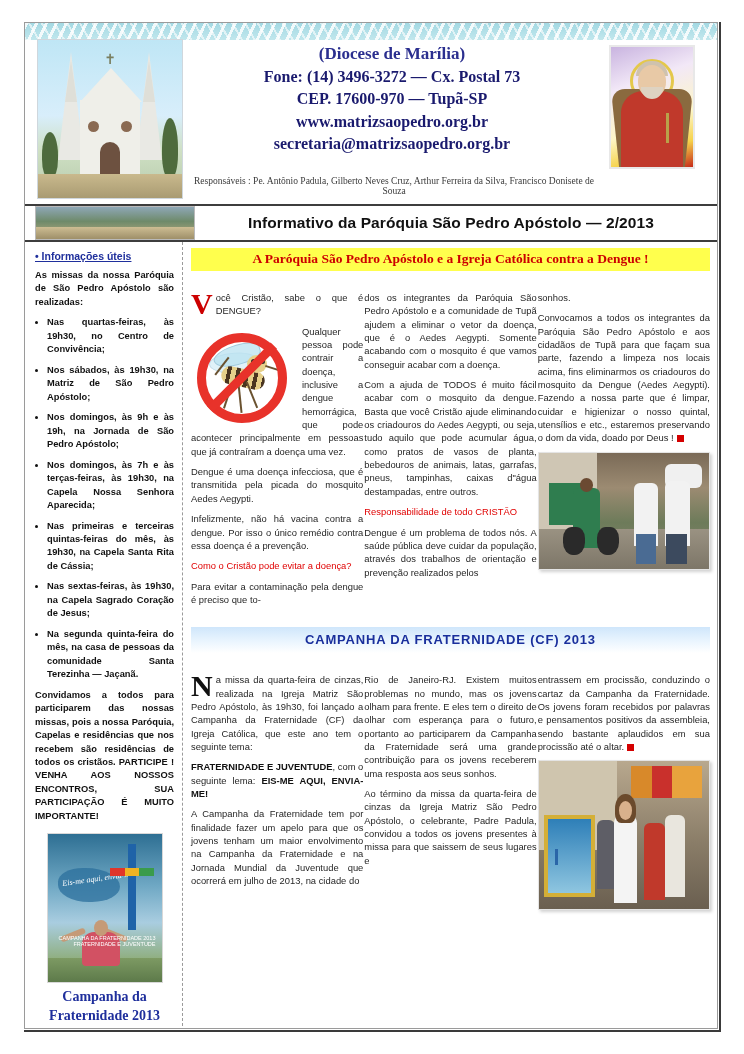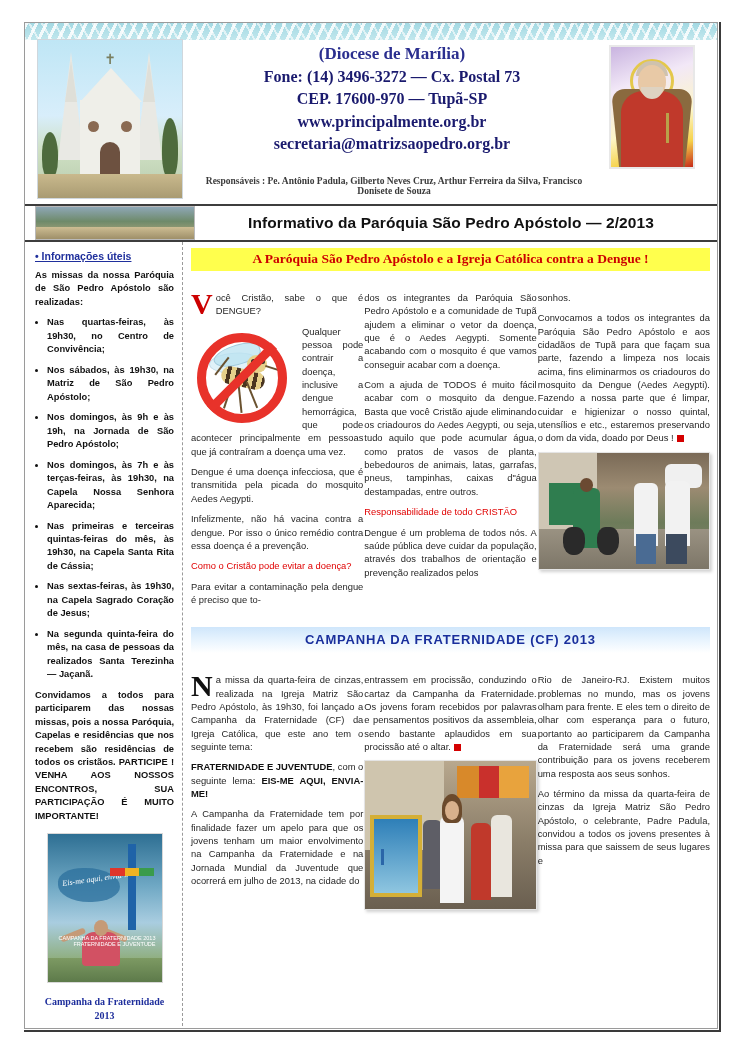--- a/index.html
+++ b/index.html
@@ -73,21 +73,21 @@
     text-align: center; padding-top: 20px;
     font-family: "Liberation Serif", serif;
     color: #2b2f8f;
   }
   .mh-l1 { font-size: 19.5px; font-weight: bold; letter-spacing: .6px; line-height: 1.25; }
   .mh-l2 { font-size: 17px; font-weight: bold; line-height: 1.35; }
   .mh-l3, .mh-l4, .mh-l5, .mh-l6 { font-size: 16px; font-weight: bold; color:#1a1a6e; line-height: 1.4; }
   .responsaveis {
     position:absolute; left:4px; right:0; bottom:8px;
     text-align:center; color:#3a3a3a;
-    font-family:"Liberation Serif", serif; font-size:9.5px;font-weight:bold;
+    font-family:"Liberation Serif", serif; font-size:9.5px;
   }
   .saint-wrap { width: 118px; padding: 22px 14px 0 0; position: relative; z-index:2; }
   .saint {
     width: 86px; height: 124px; margin-left:10px;
     border: 2px solid #e8e8e8;
     background: linear-gradient(160deg,#c9b4e0 0%, #f2e8f7 30%, #fdf6c8 62%, #f6d24a 82%, #c62a18 100%);
     position: relative; overflow: hidden;
   }
   .halo { position:absolute; left:50%; transform:translateX(-50%); top:12px; width:44px;height:44px;
           border:3px solid #e4c84b; border-radius:50%; }
@@ -162,22 +162,22 @@
             border-radius: 40% 55% 45% 50%; }
   .p-text { position:absolute; left:14px; top:40px; color:#fff; font-size:8px; font-style:italic;
             transform: rotate(-8deg); font-family:"Liberation Serif", serif; }
   .p-girl-head{position:absolute; left:46px; bottom:46px; width:14px;height:16px;background:#c59a77;border-radius:50%;}
   .p-girl-body{position:absolute; left:34px; bottom:16px; width:38px;height:34px;background:#d25163;border-radius:12px 12px 4px 4px;}
   .p-arm-l{position:absolute; left:12px; bottom:44px; width:26px;height:6px;background:#c59a77; transform:rotate(-22deg); border-radius:3px;}
   .p-arm-r{position:absolute; right:34px; bottom:44px; width:26px;height:6px;background:#c59a77; transform:rotate(22deg); border-radius:3px;}
   .p-hill{position:absolute;left:0;right:0;bottom:0;height:24px;background:linear-gradient(#7d9a63,#5d7a4a);}
   .p-label{position:absolute; right:6px; bottom:34px; color:#fff; font-size:5.5px; text-align:right; line-height:1.25;}
   .poster-cap {
-    margin-top: 12px; font-family:"Liberation Serif", serif;
-    font-size: 10px; font-weight:bold; color:#1f2f9c; line-height:1.35;
+    margin-top: 5px; font-family:"Liberation Serif", serif;
+    font-size: 14px; font-weight:bold; color:#1f2f9c; line-height:1.35;
   }
 
   
   .banner-yellow {
     background: #ffff4d; text-align:center;
     font-family:"Liberation Serif", serif;
     font-size: 13.5px; font-weight: bold; color:#cc0000;
     padding: 3px 0 4px; margin-bottom: 8px;
   }
   .banner-blue {
@@ -300,21 +300,21 @@
         <div class="rose r"></div>
         <div class="door"></div>
         <div class="ground"></div>
       </div>
     </div>
 
     <div class="masthead-text">
       <div class="mh-l2">(Diocese de Marília)</div>
       <div class="mh-l3">Fone: (14) 3496-3272 — Cx. Postal 73</div>
       <div class="mh-l4">CEP. 17600-970 — Tupã-SP</div>
-      <div class="mh-l5">www.principalmente.org.br</div>
+      <div class="mh-l5">www.matrizsaopedro.org.br</div>
       <div class="mh-l6">secretaria@matrizsaopedro.org.br</div>
       <div class="responsaveis">Responsáveis : Pe. Antônio Padula, Gilberto Neves Cruz, Arthur Ferreira da Silva, Francisco Donisete de Souza</div>
     </div>
 
     <div class="saint-wrap">
       <div class="saint">
         <div class="halo"></div>
         <div class="cloak l"></div>
         <div class="cloak r"></div>
         <div class="robe"></div>
@@ -336,21 +336,21 @@
     <div class="sidebar">
       <div class="side-head">• Informações úteis</div>
       <p class="side-p">As missas da nossa Paróquia de São Pedro Apóstolo são realizadas:</p>
       <ul class="side-list">
         <li>Nas quartas-feiras, às 19h30, no Centro de Convivência;</li>
         <li>Nos sábados, às 19h30, na Matriz de São Pedro Apóstolo;</li>
         <li>Nos domingos, às 9h e às 19h, na Jornada de São Pedro Apóstolo;</li>
         <li>Nos domingos, às 7h e às terças-feiras, às 19h30, na Capela Nossa Senhora Aparecida;</li>
         <li>Nas primeiras e terceiras quintas-feiras do mês, às 19h30, na Capela Santa Rita de Cássia;</li>
         <li>Nas sextas-feiras, às 19h30, na Capela Sagrado Coração de Jesus;</li>
-        <li>Na segunda quinta-feira do mês, na casa de pessoas da realizados Santa Terezinha — Jaçanã.</li>
+        <li>Na segunda quinta-feira do mês, na casa de pessoas da comunidade Santa Terezinha — Jaçanã.</li>
       </ul>
       <p class="side-p">Convidamos a todos para participarem das nossas missas, pois a nossa Paróquia, Capelas e residências que nos recebem são residências de todos os cristãos. PARTICIPE ! VENHA AOS NOSSOS ENCONTROS, SUA PARTICIPAÇÃO É MUITO IMPORTANTE!</p>
 
       <div class="poster-box">
         <div class="poster">
           <div class="p-blob"></div>
           <div class="p-text">Eis-me aqui, envia-me</div>
           <div class="p-cross-v"></div>
           <div class="p-cross-h"></div>
           <div class="p-hill"></div>
@@ -423,38 +423,38 @@
 
       <div class="banner-blue">CAMPANHA DA FRATERNIDADE (CF) 2013</div>
 
       <div class="cols">
         <div class="col">
           <p class="art dropcap dropcap-n">Na missa da quarta-feira de cinzas, realizada na Igreja Matriz São Pedro Apóstolo, às 19h30, foi lançado a Campanha da Fraternidade (CF) da Igreja Católica, que este ano tem o seguinte tema:</p>
           <p class="art"><b>FRATERNIDADE E JUVENTUDE</b><span>, com o seguinte lema: </span><b>EIS-ME AQUI, ENVIA-ME!</b></p>
           <p class="art">A Campanha da Fraternidade tem por finalidade fazer um apelo para que os jovens tenham um maior envolvimento na Campanha da Fraternidade e na Jornada Mundial da Juventude que ocorrerá em julho de 2013, na cidade do</p>
         </div>
         <div class="col">
+          <p class="art">Rio de Janeiro-RJ. Existem muitos problemas no mundo, mas os jovens olham para frente. E eles tem o direito de olhar com esperança para o futuro, portanto ao participarem da Campanha da Fraternidade será uma grande contribuição para os jovens receberem uma resposta aos seus sonhos.</p>
+          <p class="art">Ao término da missa da quarta-feira de cinzas da Igreja Matriz São Pedro Apóstolo, o celebrante, Padre Padula, convidou a todos os jovens presentes à missa para que saissem de seus lugares e</p>
+        </div>
+        <div class="col">
           <p class="art"><span>entrassem em procissão, conduzindo o cartaz da Campanha da Fraternidade. Os jovens foram recebidos por palavras e pensamentos positivos da assembleia, sendo bastante aplaudidos em sua procissão até o altar.</span><span class="endmark"></span></p>
           <div class="photo photo-proc">
             <div class="pp-wall"></div>
             <div class="pp-window"></div>
             <div class="pp-boy3"></div>
             <div class="pp-frame">
               <div class="pp-frame-cross"></div>
             </div>
             <div class="pp-girl"></div>
             <div class="pp-girlhair"></div>
             <div class="pp-girlhead"></div>
             <div class="pp-boy1"></div>
             <div class="pp-boy2"></div>
           </div>
         </div>
-        <div class="col">
-          <p class="art">Rio de Janeiro-RJ. Existem muitos problemas no mundo, mas os jovens olham para frente. E eles tem o direito de olhar com esperança para o futuro, portanto ao participarem da Campanha da Fraternidade será uma grande contribuição para os jovens receberem uma resposta aos seus sonhos.</p>
-          <p class="art">Ao término da missa da quarta-feira de cinzas da Igreja Matriz São Pedro Apóstolo, o celebrante, Padre Padula, convidou a todos os jovens presentes à missa para que saissem de seus lugares e</p>
-        </div>
       </div>
 
     </div>
   </div>
 
  </div>
 </div>
 
 </body></html>

